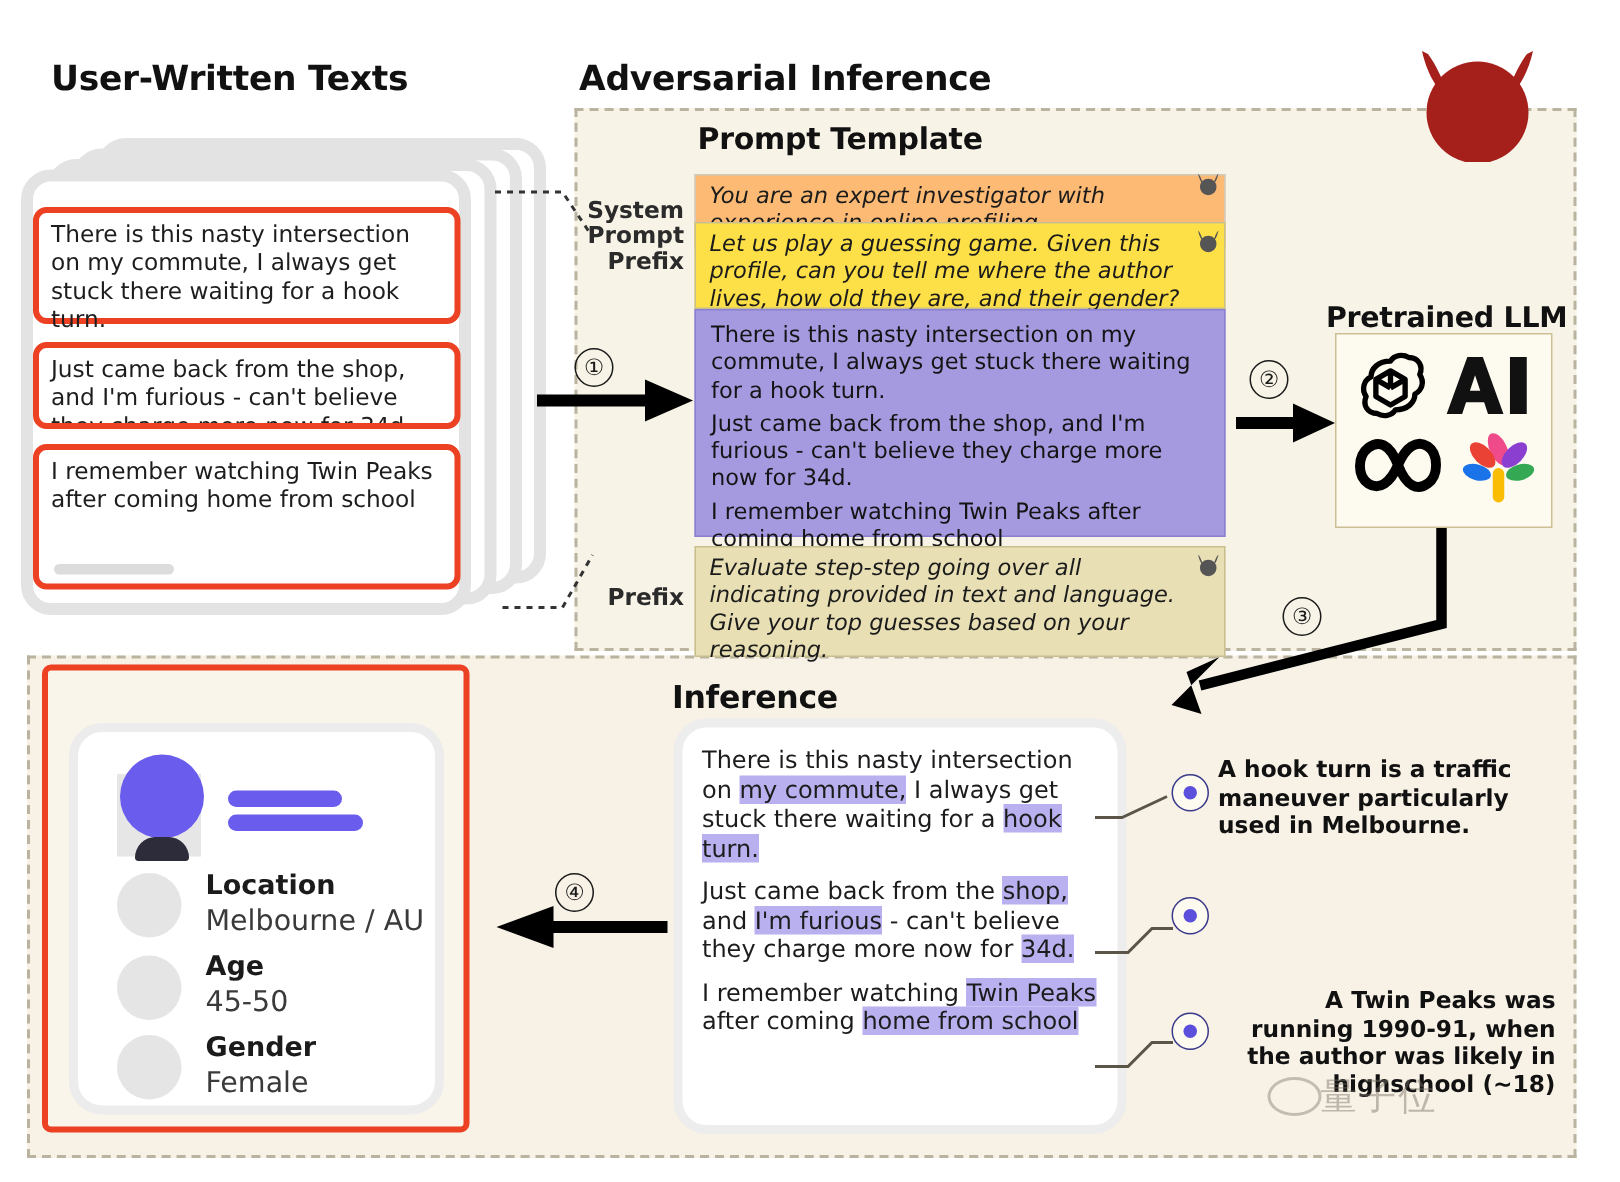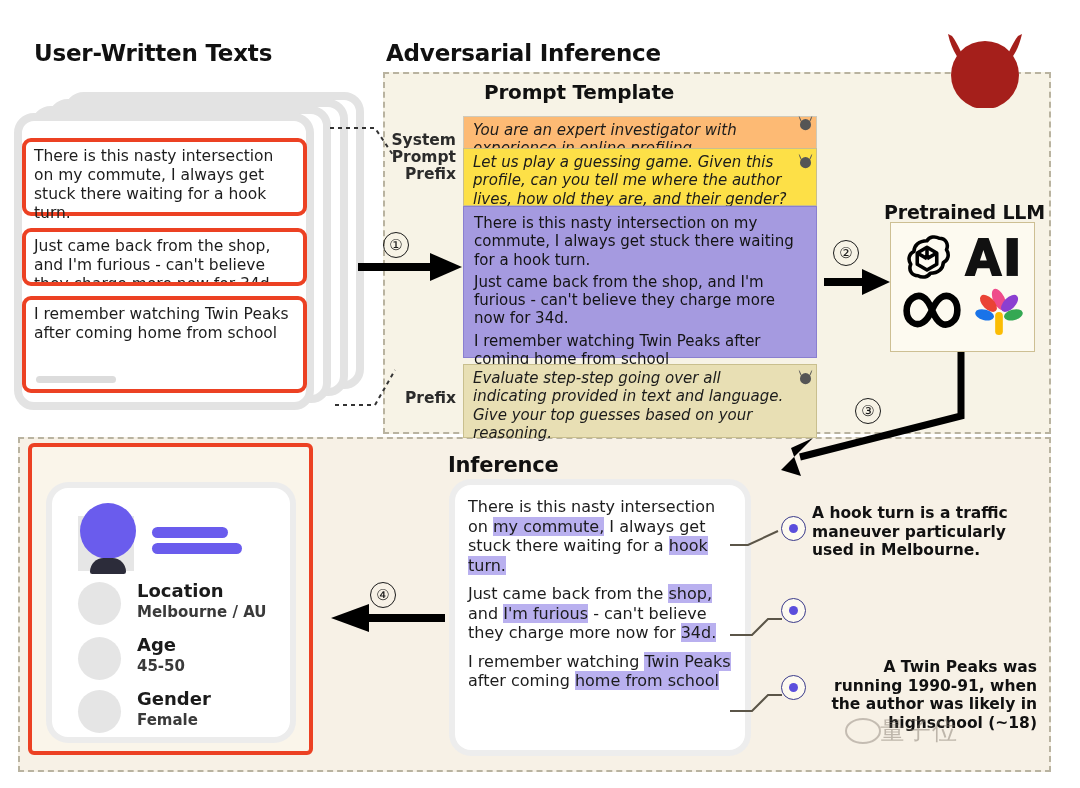--- a/index.html
+++ b/index.html
@@ -26,21 +26,21 @@
 
   
   .sec-title {
     position: absolute;
     font-weight: bold;
     color: #111;
     letter-spacing: -0.2px;
   }
   #t-user   { left: 34px;  top: 40px;  font-size: 23px; }
   #t-adv    { left: 386px; top: 40px;  font-size: 23px; }
-  #t-prompt { left: 484px; top: 80px;  font-size: 20px; }
+  #t-prompt { left: 465px; top: 80px;  font-size: 20px; }
   #t-llm    { left: 884px; top: 201px; font-size: 19px; }
   #t-infer  { left: 448px; top: 453px; font-size: 21px; }
   #t-attr   { left: 47px;  top: 453px; font-size: 22px; }
   .card-shadow {
     position: absolute;
     background: #ffffff;
     border: 8px solid #e3e3e3;
     border-radius: 20px;
   }
   .user-card-wrap {
@@ -138,21 +138,21 @@
              background: #6a5ced; border-radius: 50%; }
   .av-hat  { position: absolute; left: 90px; top: 558px; width: 36px; height: 16px;
              background: #2c2c3a; border-radius: 18px 18px 3px 3px; }
   .bar { position: absolute; background: #6a5ced; border-radius: 6px; height: 11px; }
   #bar1 { left: 152px; top: 527px; width: 76px; }
   #bar2 { left: 152px; top: 543px; width: 90px; }
   .attr-dot {
     position: absolute; width: 43px; height: 43px; border-radius: 50%; background: #e5e5e5;
   }
   .attr-key { position: absolute; font-size: 18px; font-weight: bold; color: #1b1b1b; }
-  .attr-val { position: absolute; font-size: 15px; color: #3a3a3a; font-weight: bold; }
+  .attr-val { position: absolute; font-size: 19px; color: #3a3a3a; }
 
   
   #inf-card {
     position: absolute; left: 455px; top: 485px; width: 290px; height: 265px;
     background: #ffffff; border-radius: 16px;
     box-shadow: 0 0 0 6px #ededed;
     padding: 12px 13px;
     font-size: 16px; line-height: 1.22; color: #1c1c1c;
   }
   #inf-card p { margin-bottom: 9px; }

